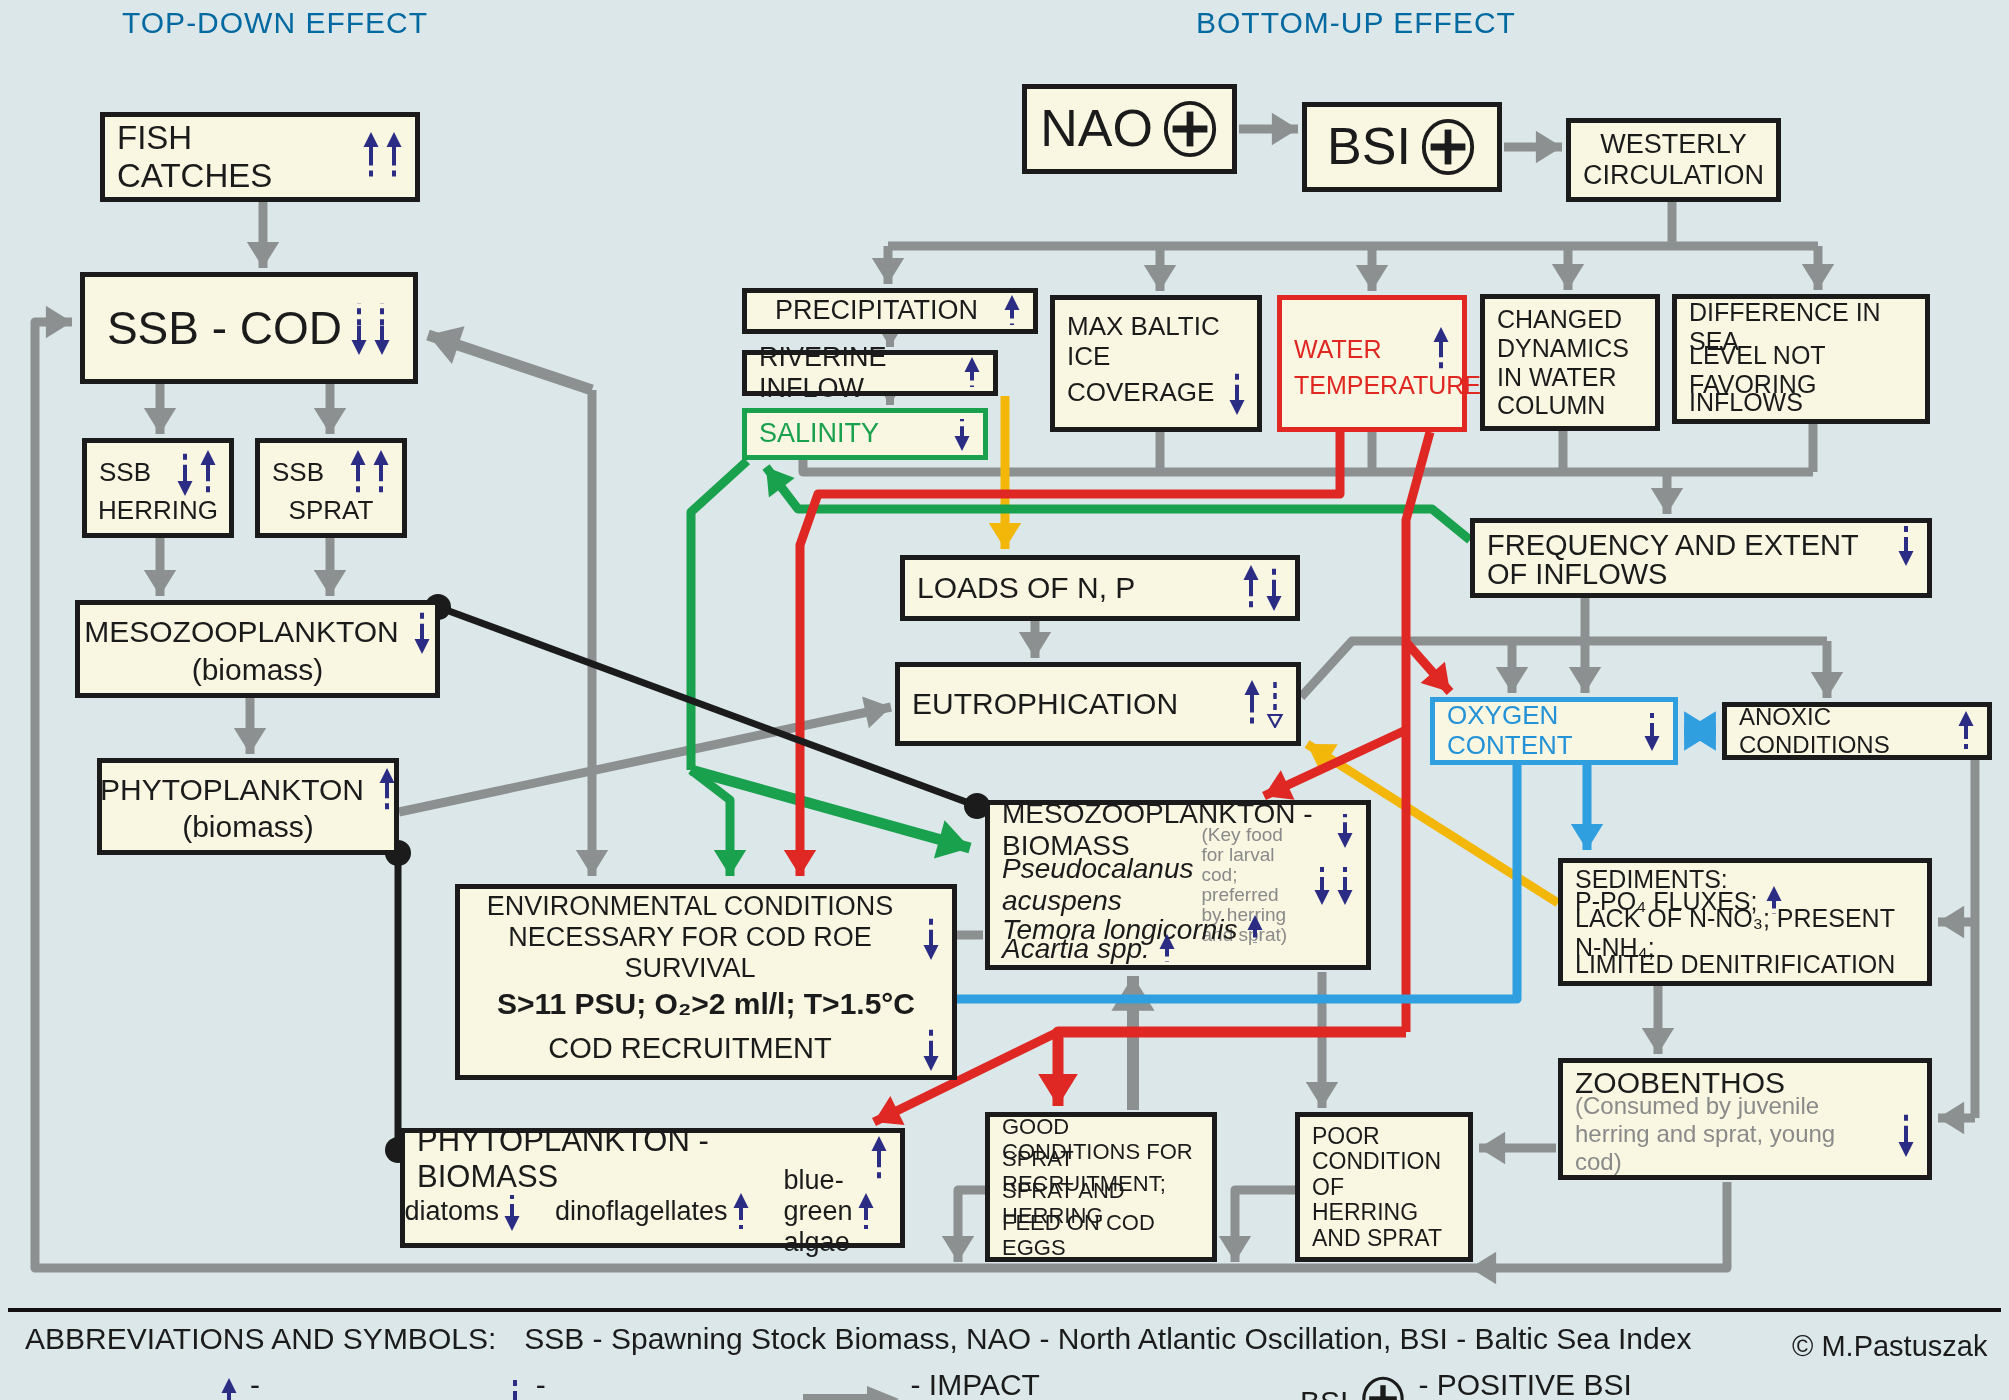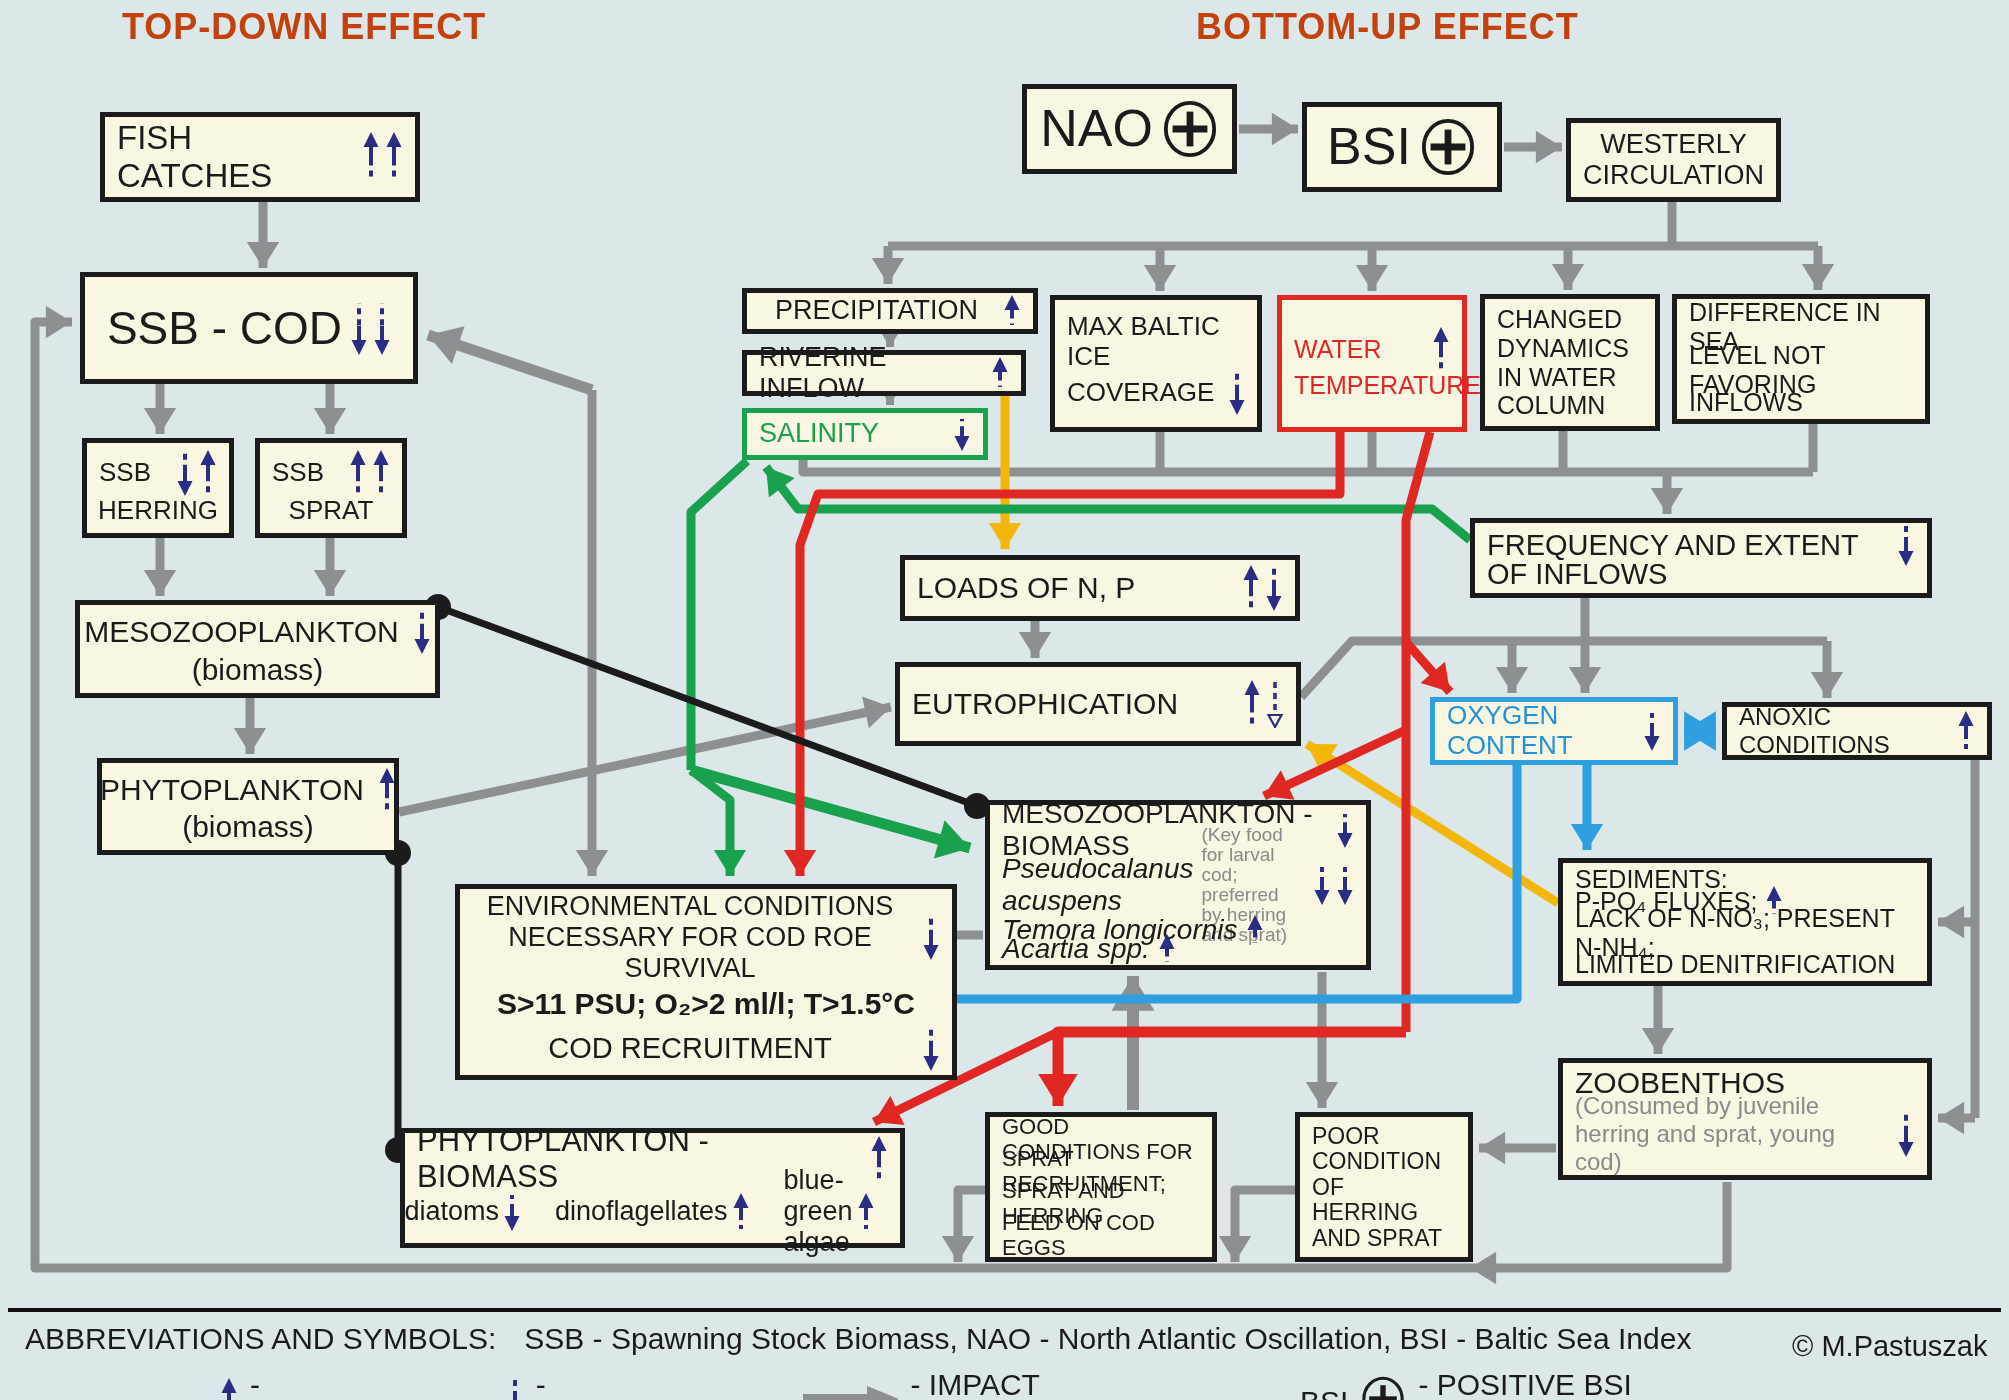--- a/index.html
+++ b/index.html
@@ -1,19 +1,19 @@
 <!DOCTYPE html>
 <html><head>
 <meta charset="utf-8">
 <style>
   html,body{margin:0;padding:0;background:#b9c6cc;}
   .stage{position:relative;width:2009px;height:1400px;background:#dce7ea;
          font-family:"Liberation Sans",sans-serif;overflow:hidden;}
   svg.wires{position:absolute;left:0;top:0;}
-  .fig-title{position:absolute;font-size:36px;letter-spacing:1px;color:#c2410c;font-weight:bold;}
+  .fig-title{position:absolute;font-size:30px;letter-spacing:1px;color:#0369a1;}
   .box{position:absolute;background:#f9f6e2;border:5px solid #1b1b1b;box-sizing:border-box;
        display:flex;flex-direction:column;justify-content:center;align-items:stretch;
        padding:6px 12px;color:#1b1b1b;line-height:1.15;}
   .box.b-green{border-color:#19a14d;color:#19a14d;}
   .box.b-red{border-color:#e02722;color:#e02722;}
   .box.b-blue{border-color:#2f9fe0;color:#2492d6;}
   .ln{display:flex;align-items:center;justify-content:center;gap:8px;min-height:0;}
   .box.left .ln{justify-content:flex-start;}
   .ln .ctr{flex:1;text-align:center;}
   .it{font-style:italic;}
@@ -314,21 +314,21 @@
             <svg width="18" height="32" viewBox="0 0 18 32" style="flex: 0 0 auto;">
               <g>
                 <polygon points="9,0 16.5,15 1.5,15" fill="#2b2d85"></polygon>
                 <rect x="7" y="13" width="4" height="9.6" fill="#2b2d85"></rect>
                 <line x1="9" y1="17.6" x2="9" y2="30" stroke="#2b2d85" stroke-width="4" stroke-dasharray="6 5"></line>
               </g>
             </svg>
           </span>
         </div>
       </div>
-      <div class="box left" style="left: 742px; top: 350px; width: 284px; height: 46px; font-size: 27px;">
+      <div class="box left" style="left: 742px; top: 350px; width: 256px; height: 46px; font-size: 27px;">
         <div class="ln">
           <span>RIVERINE INFLOW</span>
           <span class="arrs right">
             <svg width="18" height="32" viewBox="0 0 18 32" style="flex: 0 0 auto;">
               <g>
                 <polygon points="9,0 16.5,15 1.5,15" fill="#2b2d85"></polygon>
                 <rect x="7" y="13" width="4" height="9.6" fill="#2b2d85"></rect>
                 <line x1="9" y1="17.6" x2="9" y2="30" stroke="#2b2d85" stroke-width="4" stroke-dasharray="6 5"></line>
               </g>
             </svg>

